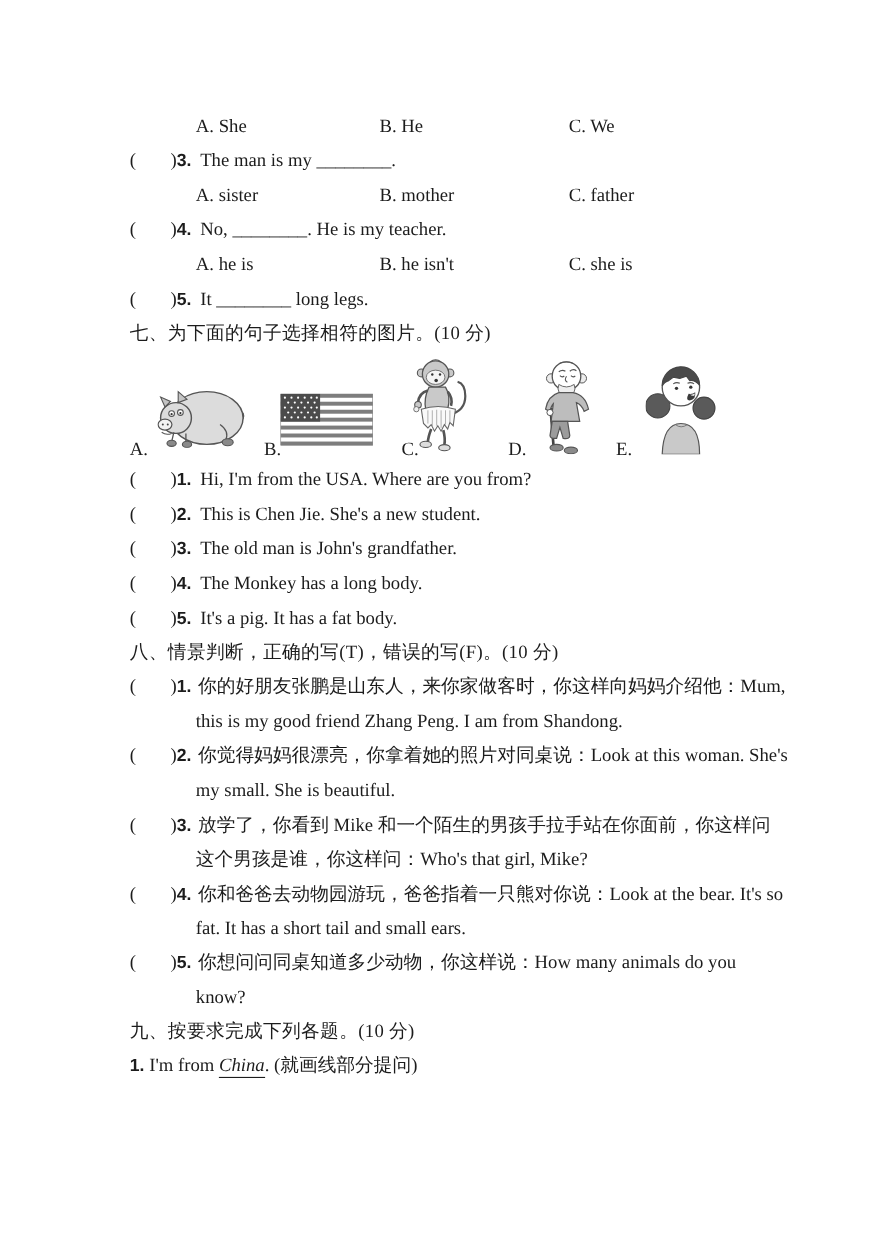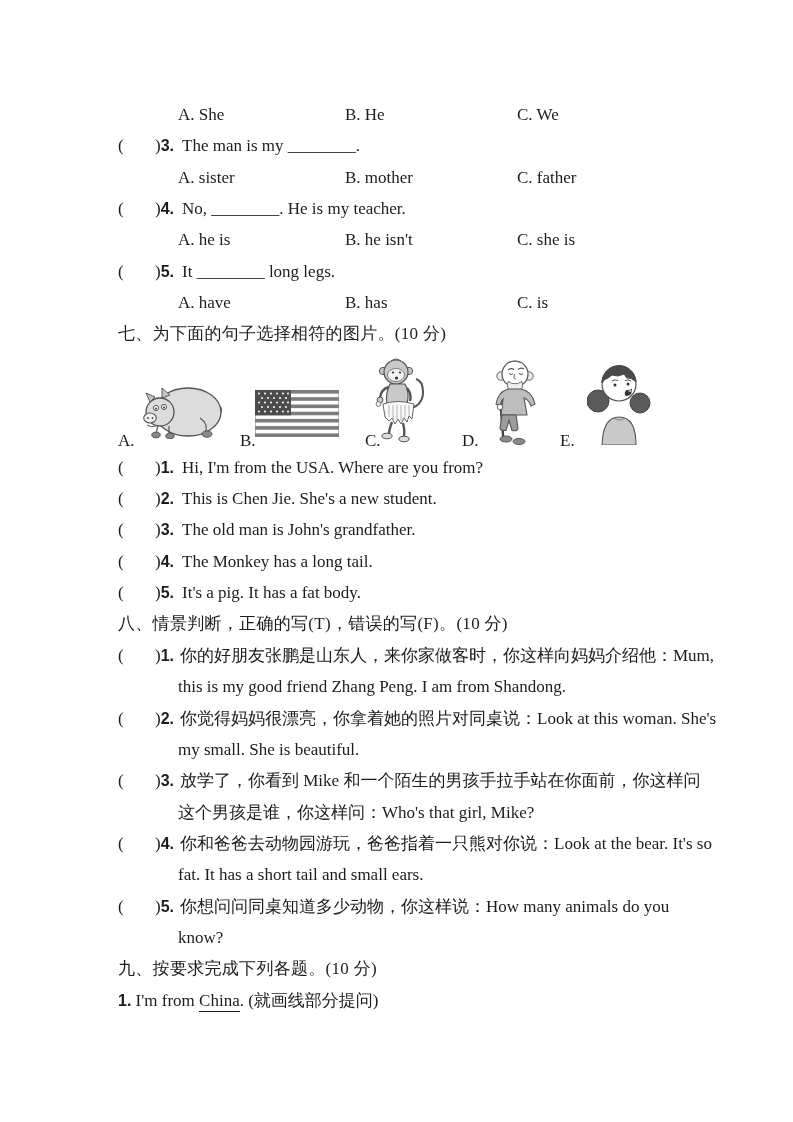--- a/index.html
+++ b/index.html
@@ -12,21 +12,21 @@
   .qn{position:absolute;left:155px;}
   .qt{position:absolute;left:182px;}
   .qt8{position:absolute;left:180px;text-align:center;}
   .cont{position:absolute;left:178px;text-align:right;}
   .hdr{position:absolute;left:118px;letter-spacing:0.3px;}
   .oA{position:absolute;left:178px;}
   .oB{position:absolute;left:345px;}
   .oC{position:absolute;left:517px;font-family:Liberation Serif, serif;}
   .num{font-family:"Liberation Sans","DejaVu Sans",sans-serif;font-weight:600;font-size:16px;}
   .s9line{position:absolute;left:118px;}
-  .u{border-bottom:1.4px solid #1c1c1c;padding-bottom:1px;}
+  .u{border-bottom:1.4px solid #1c1c1c;padding-bottom:1px;font-style:italic;}
   .figrow{position:relative;height:102px;}
   .figlabel{position:absolute;top:76px;line-height:20px;}
   .fig{position:absolute;}
   .lblA{left:118px;} .lblB{left:240px;} .lblC{left:365px;} .lblD{left:462px;} .lblE{left:560px;}
   .figA{left:143px;top:26px;} .figB{left:255px;top:35px;} .figC{left:372px;top:2px;}
   .figD{left:485px;top:4px;} .figE{left:587px;top:2px;}
 </style>
 </head>
 <body>
 
@@ -55,25 +55,20 @@
     </div>
     <div class="row">
       <span class="oA">A. he is</span>
       <span class="oB">B. he isn't</span>
       <span class="oC">C. she is</span>
     </div>
     <div class="row">
       <span class="po">(</span>
       <span class="qn"><span>)</span><span class="num">5.</span></span>
       <span class="qt">It ________ long legs.</span>
-    </div>
-    <div class="row">
-      <span class="oA">A. have</span>
-      <span class="oB">B. has</span>
-      <span class="oC">C. is</span>
     </div>
 
     <div class="row">
       <span class="hdr">七、为下面的句子选择相符的图片。(10 分)</span>
     </div>
 
     <div class="figrow">
       <span class="figlabel lblA">A.</span>
       <span class="figlabel lblB">B.</span>
       <span class="figlabel lblC">C.</span>
@@ -219,21 +214,21 @@
       <span class="qt">This is Chen Jie. She's a new student.</span>
     </div>
     <div class="row">
       <span class="po">(</span>
       <span class="qn"><span>)</span><span class="num">3.</span></span>
       <span class="qt">The old man is John's grandfather.</span>
     </div>
     <div class="row">
       <span class="po">(</span>
       <span class="qn"><span>)</span><span class="num">4.</span></span>
-      <span class="qt">The Monkey has a long tail.</span>
+      <span class="qt">The Monkey has a long body.</span>
     </div>
     <div class="row">
       <span class="po">(</span>
       <span class="qn"><span>)</span><span class="num">5.</span></span>
       <span class="qt">It's a pig. It has a fat body.</span>
     </div>
 
     <div class="row">
       <span class="hdr">八、情景判断，正确的写(T)，错误的写(F)。(10 分)</span>
     </div>

